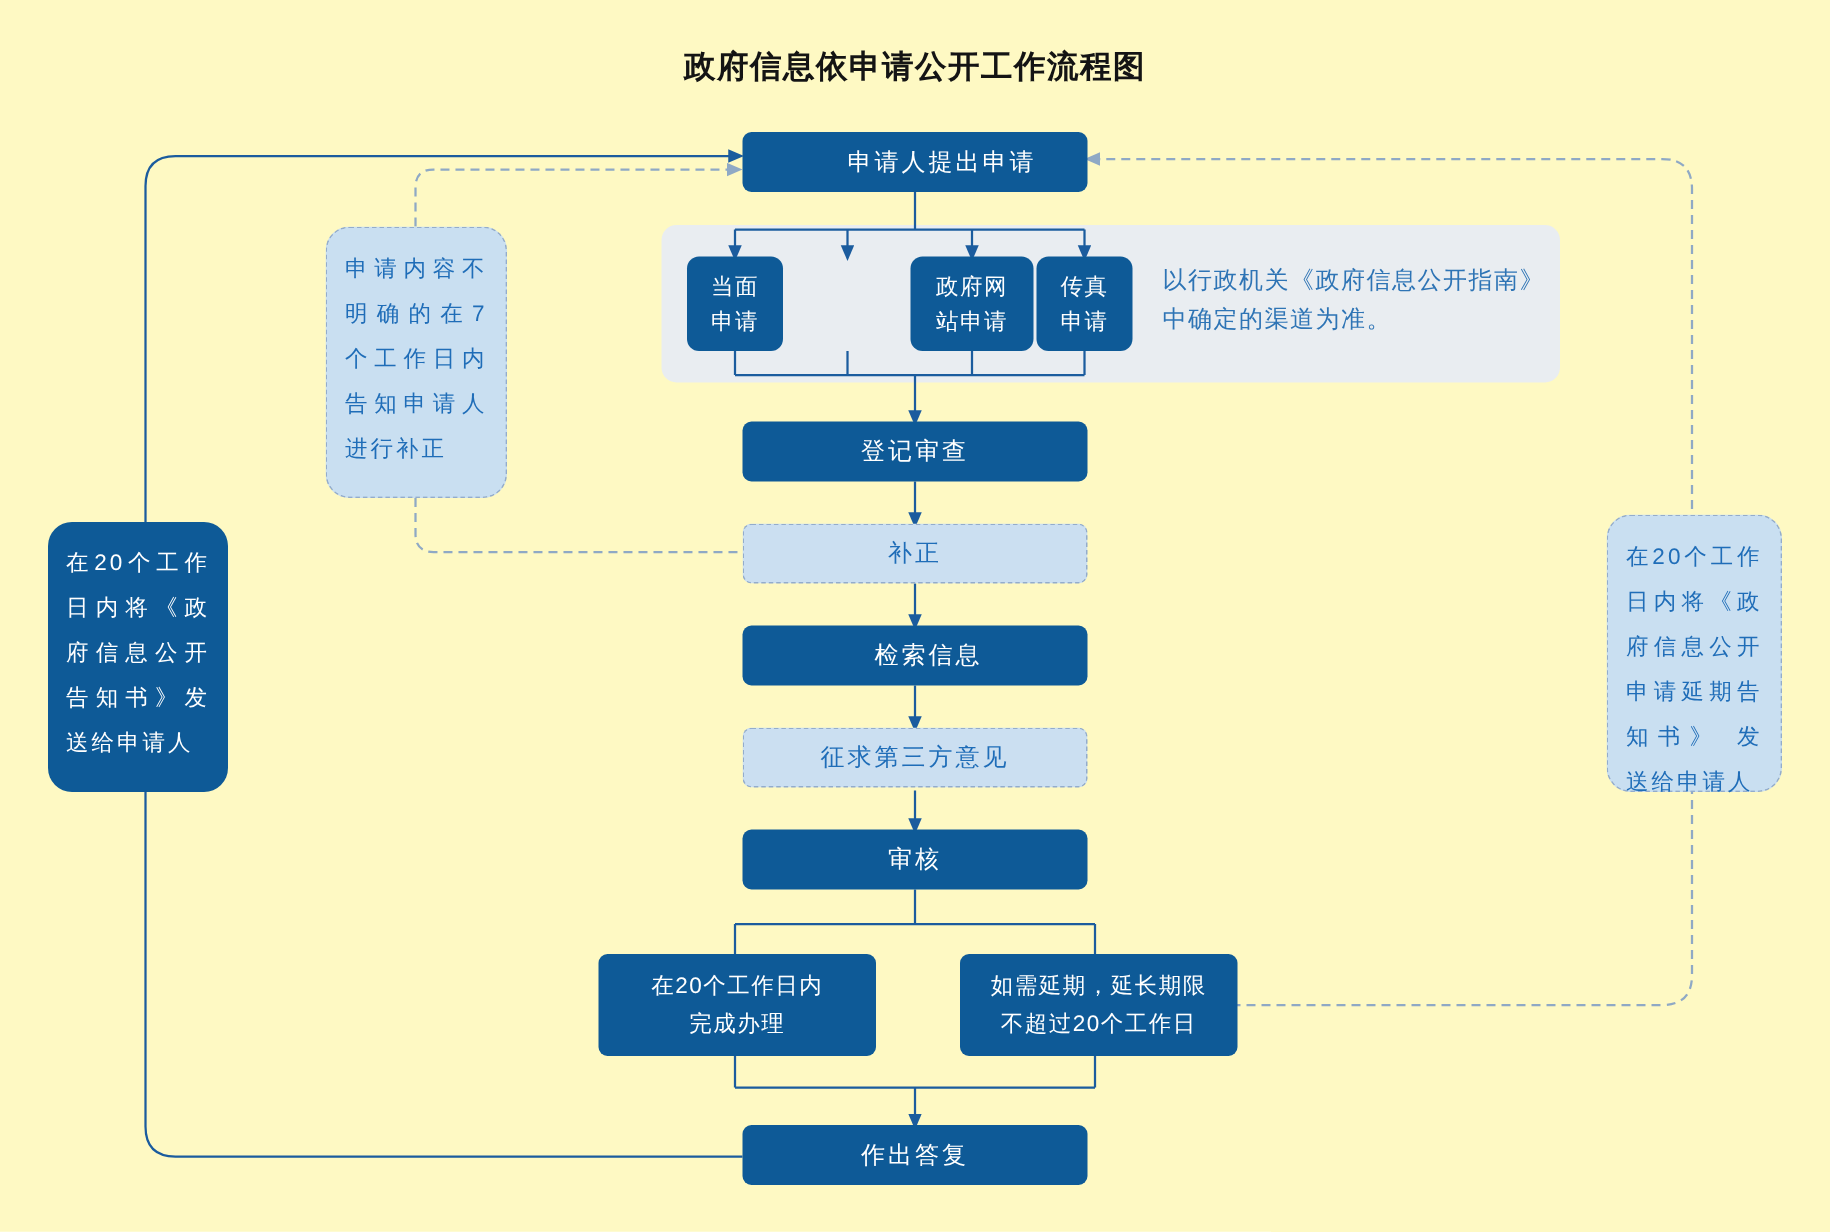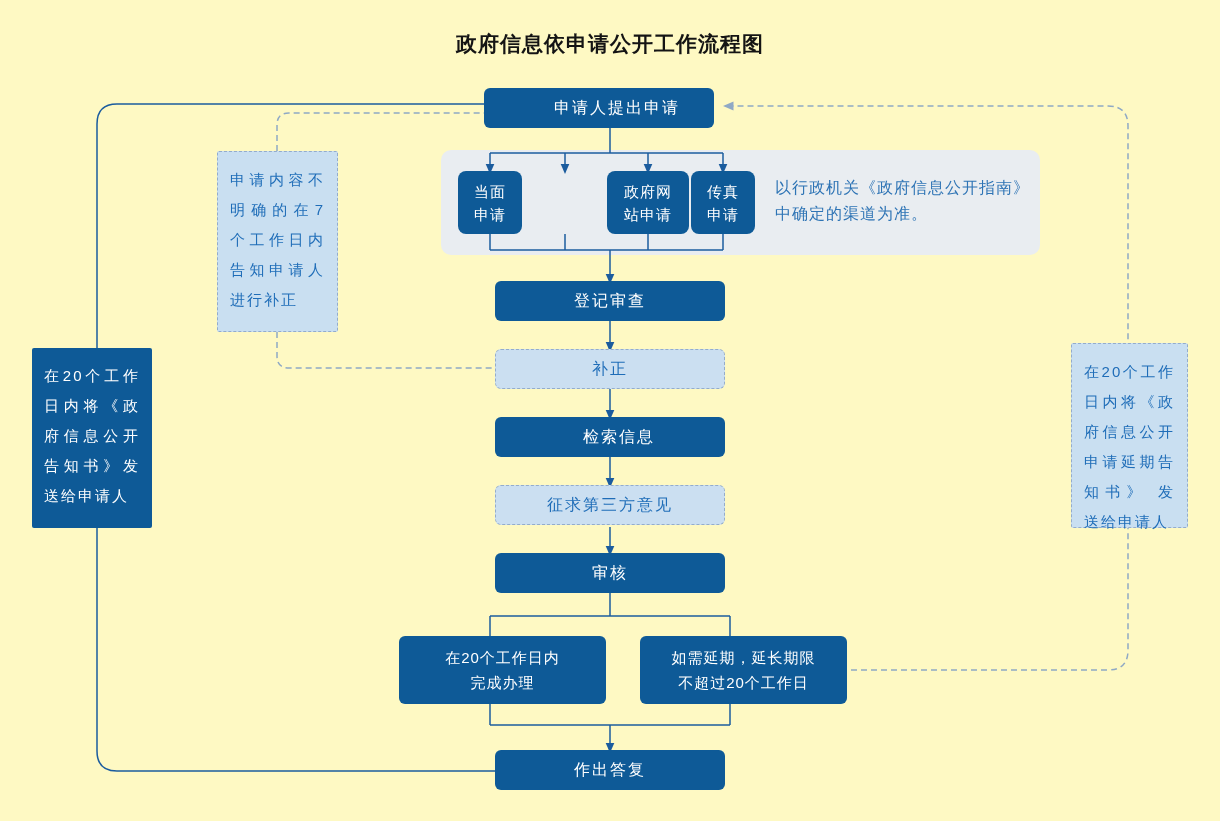--- a/index.html
+++ b/index.html
@@ -36,25 +36,25 @@
   }
 
   .node-main{width:230px;height:40px;font-size:16px;letter-spacing:2px;}
   .node-chain{left:495px;width:230px;height:40px;font-size:16px;letter-spacing:2px;font-family:Liberation Mono, monospace;}
 
   .node-channel{
     top:171px;height:63px;font-size:15px;line-height:23px;letter-spacing:1px;border-radius:8px;
   }
 
   .node-branch{
-    top:636px;width:207px;height:68px;font-size:15px;line-height:25px;letter-spacing:1px;
+    top:636px;width:185px;height:68px;font-size:15px;line-height:25px;letter-spacing:1px;
   }
 
   .note{
-    position:absolute;z-index:2;box-sizing:border-box;border-radius:2px;
+    position:absolute;z-index:2;box-sizing:border-box;border-radius:16px;
     font-size:15px;line-height:30px;letter-spacing:2px;
     padding:13px 12px;text-align:justify;
   }
   .note-dark{background:#0e5a97;color:#ffffff;}
   .note-light{background:#c9dff1;color:#1f6db8;border:1.5px dashed #93accc;}
 
   .annotation{
     position:absolute;left:775px;top:175px;width:262px;z-index:2;
     color:#2e74b5;font-size:16px;line-height:26px;letter-spacing:1px;
   }
@@ -117,21 +117,21 @@
     <g stroke="#8fa9c5" stroke-width="1.5" fill="none" stroke-dasharray="6 4">
 
       <path d="M277,151 V125 Q277,113 289,113 L486,113" marker-end="url(#arrow-dash)"></path>
 
       <path d="M277,332 V356 Q277,368 289,368 L494,368"></path>
 
       <path d="M821,670 H1108 Q1128,670 1128,650 L1128,126 Q1128,106 1108,106 L732,106" marker-end="url(#arrow-dash)"></path>
     </g>
   </svg>
 
-  <div class="node node-dark node-main" style="left:484px;top:88px;padding-left:36px;">申请人提出申请</div>
+  <div class="node node-dark node-main" style="left:495px;top:88px;padding-left:36px;">申请人提出申请</div>
 
   <div class="node node-dark node-channel" style="left:458px;width:64px;">
     <span>当面</span>
     <span>申请</span>
   </div>
   <div class="node node-dark node-channel" style="left:607px;width:82px;">
     <span>政府网</span>
     <span>站申请</span>
   </div>
   <div class="node node-dark node-channel" style="left:691px;width:64px;">

